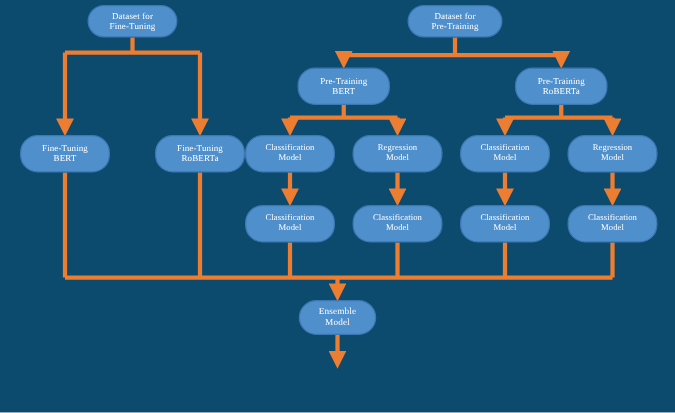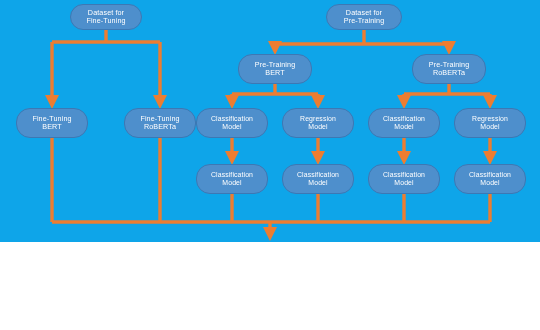--- a/index.html
+++ b/index.html
@@ -3,24 +3,24 @@
 <meta charset="utf-8">
 <style>
   html, body {
     margin: 0;
     padding: 0;
     background: #ffffff;
   }
   #canvas {
     position: relative;
     width: 540px;
-    height: 242px;
-    background: #0ea5e9;
+    height: 330px;
+    background: #0c4a6e;
     overflow: hidden;
-    font-family: Liberation Sans, sans-serif;
+    font-family: Liberation Serif, serif;
   }
   #edge-layer {
     position: absolute;
     left: 0;
     top: 0;
     width: 540px;
     height: 330px;
   }
   .node {
     position: absolute;
@@ -211,15 +211,21 @@
     </span>
   </div>
 
   <div class="node n-tiny" style="left:454px; top:164px; width:72px; height:30px;">
     <span>
       <span>Classification</span>
       <span>Model</span>
     </span>
   </div>
 
+  <div class="node n-mid" style="left:239px; top:240px; width:62px; height:28px;">
+    <span>
+      <span>Ensemble</span>
+      <span>Model</span>
+    </span>
+  </div>
 
 
 </div>
 
 </body></html>

